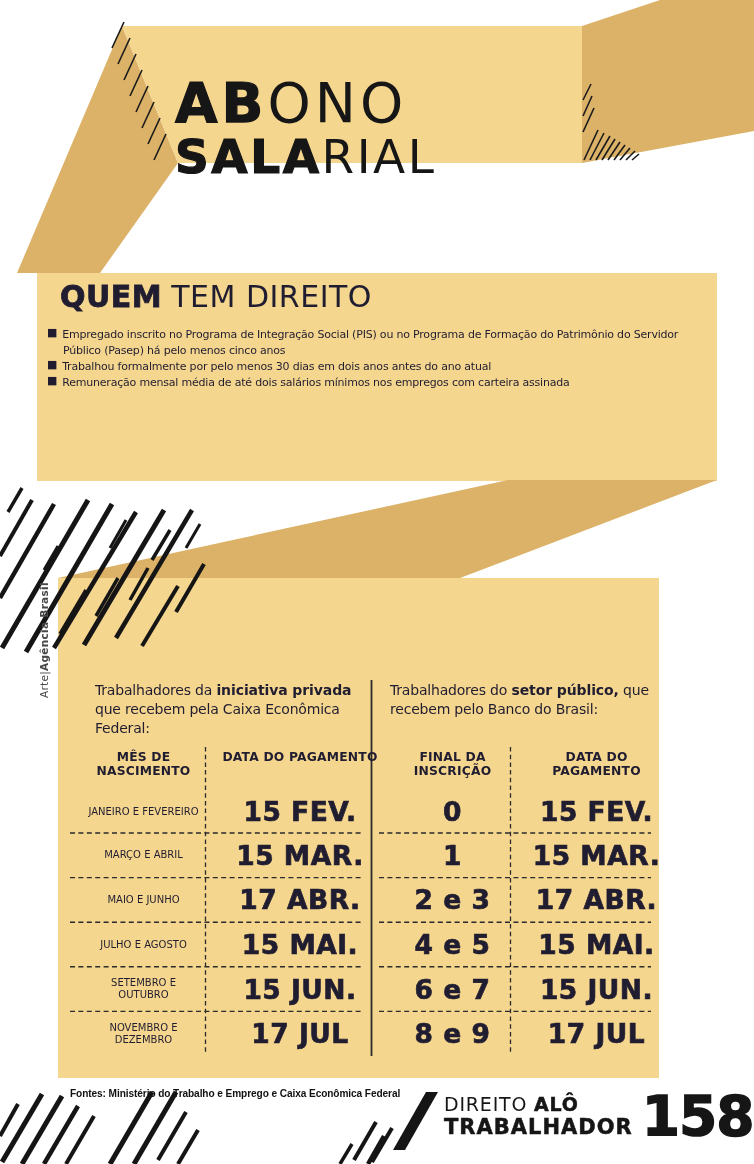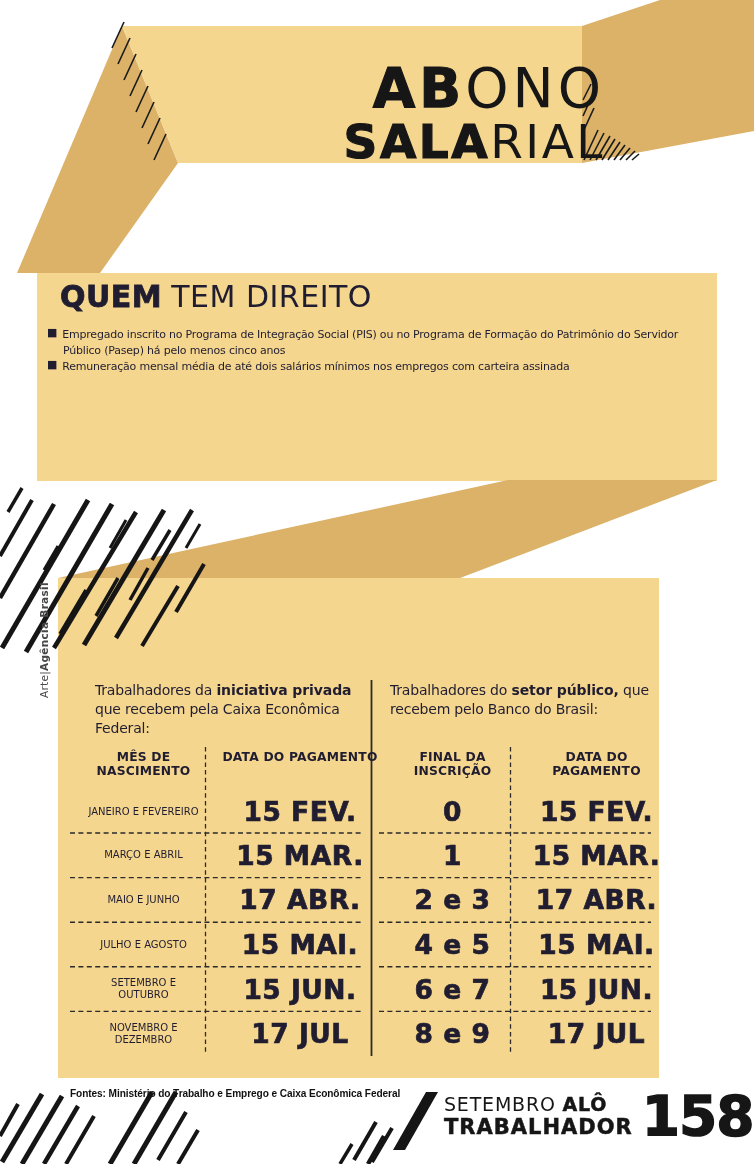--- a/index.html
+++ b/index.html
@@ -13,21 +13,21 @@
   .canvas{position:relative;width:754px;height:1164px;background:#fff;overflow:hidden;
           font-family:"DejaVu Sans",sans-serif;color:var(--ink);}
   svg.decor{position:absolute;left:0;top:0;z-index:0;}
   .tanL{fill:var(--tan-light);}
   .tanD{fill:var(--tan-dark);}
   .hatch{stroke:#1a1a1a;stroke-width:1.6;}
   .stripe{stroke:#151515;stroke-linecap:butt;}
   .tline{stroke:#2b2b2b;}
 
   
-  .banner-text{position:absolute;left:175px;top:61px;width:430px;text-align:right;z-index:2;
+  .banner-text{position:absolute;left:175px;top:76px;width:430px;text-align:left;z-index:2;
                color:var(--black);line-height:1;}
   .banner-l1{font-size:55px;font-weight:bold;letter-spacing:4px;}
   .banner-l2{font-size:47px;font-weight:bold;letter-spacing:2.5px;margin-top:2px;}
   .wt-heavy{font-weight:bold;-webkit-text-stroke:1.2px currentColor;}
   .wt-light{font-weight:400;-webkit-text-stroke:0;}
 
   
   .quem{position:absolute;left:60px;top:281px;width:650px;z-index:2;}
   .quem h1{font-size:30px;line-height:1.05;letter-spacing:.5px;color:var(--ink);font-weight:400;}
   .quem h1 .hv{font-weight:bold;-webkit-text-stroke:.8px currentColor;margin-right:9px;}
@@ -173,20 +173,21 @@
 
   <header class="banner-text">
     <div class="banner-l1"><span class="wt-heavy">AB</span><span class="wt-light">ONO</span></div>
     <div class="banner-l2"><span class="wt-heavy">SALA</span><span class="wt-light">RIAL</span></div>
   </header>
 
   <section class="quem">
     <h1><span class="hv">QUEM</span><span>TEM DIREITO</span></h1>
     <ul>
       <li>Empregado inscrito no Programa de Integração Social (PIS) ou no Programa de Formação do Patrimônio do Servidor Público (Pasep) há pelo menos cinco anos</li>
+      <li>Trabalhou formalmente por pelo menos 30 dias em dois anos antes do ano atual</li>
       <li>Remuneração mensal média de até dois salários mínimos nos empregos com carteira assinada</li>
     </ul>
   </section>
 
   <div class="credit"><span>Arte|</span><span class="cn">Agência Brasil</span></div>
 
 
   <p class="intro intro-public"><span>Trabalhadores do </span><b>setor público,</b><span> que recebem pelo Banco do Brasil:</span></p>
   <p class="intro intro-private"><span>Trabalhadores da </span><b>iniciativa privada</b><span> que recebem pela Caixa Econômica Federal:</span></p>
 
@@ -223,19 +224,19 @@
 
     <div class="cell month">NOVEMBRO E DEZEMBRO</div>
     <div class="cell bignum">17 JUL</div>
     <div class="cell bignum">8 e 9</div>
     <div class="cell bignum">17 JUL</div>
   </div>
 
   <div class="sources">Fontes: Ministério do Trabalho e Emprego e Caixa Econômica Federal</div>
   <div class="hotline">
     <div class="lines">
-      <div class="l1"><span>SETEMBRO </span><span class="hv">ALÔ</span></div>
+      <div class="l1"><span>DIREITO </span><span class="hv">ALÔ</span></div>
       <div class="l2">TRABALHADOR</div>
     </div>
     <div class="num">158</div>
   </div>
 
 </div>
 
 </body></html>

